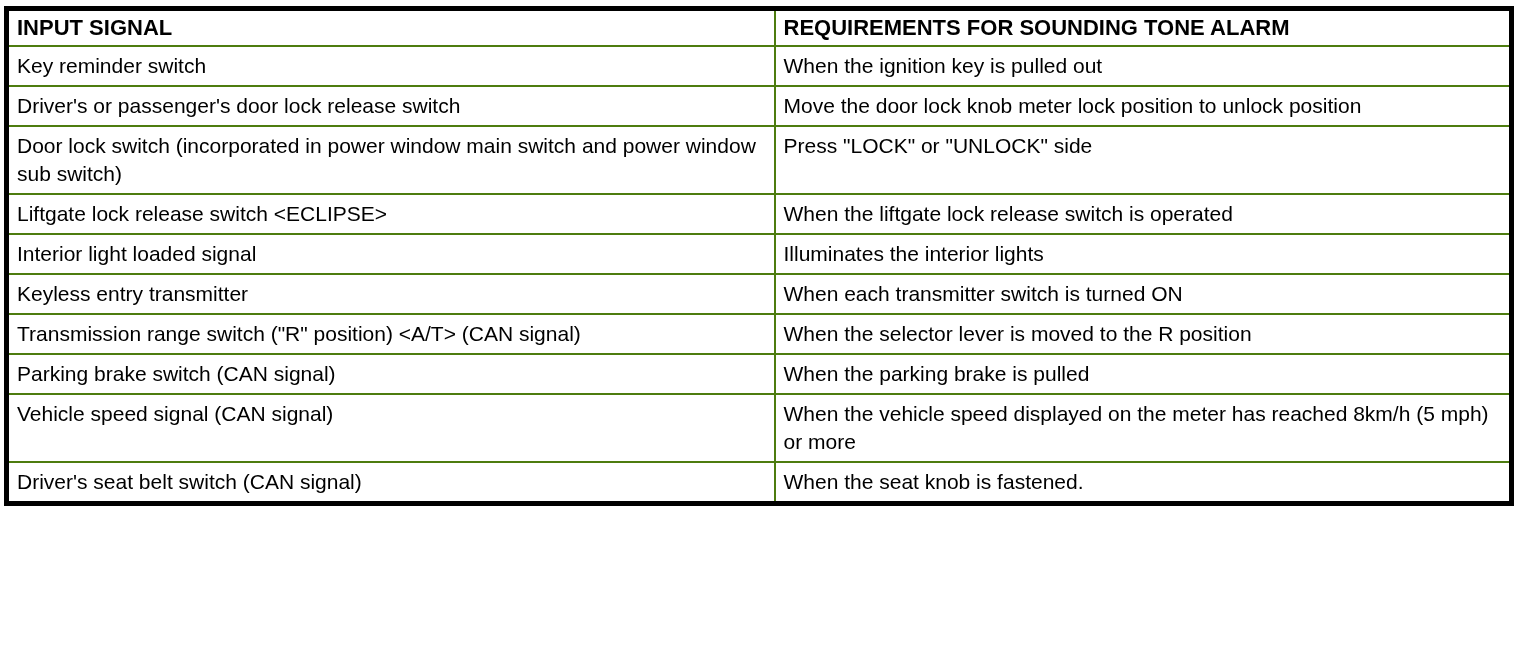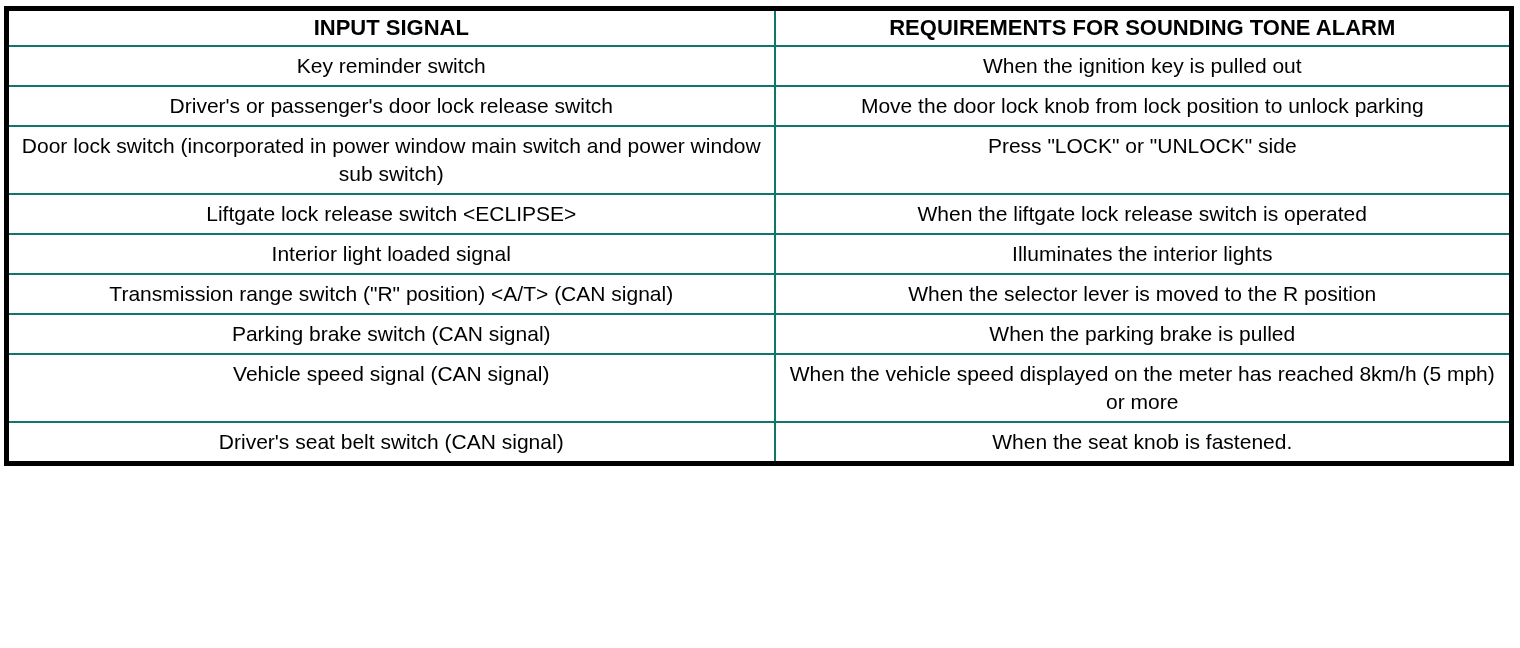--- a/index.html
+++ b/index.html
@@ -17,24 +17,24 @@
     margin: 6px 5px 0 4px;
     border: 5px solid #000000;
     font-family: "Liberation Sans", sans-serif;
     font-size: 21px;
     line-height: 28px;
     color: #000000;
     background: #ffffff;
   }
   .doc-table col.col-input { width: 768px; }
   .doc-table th, .doc-table td {
-    border: 2px solid #0f766e;
+    border: 2px solid #4d7c0f;
     padding: 5px 8px;
     vertical-align: top;
-    text-align: center;
+    text-align: left;
     word-wrap: break-word;
   }
   .doc-table th {
     font-weight: bold;
     font-size: 22px;
     padding-top: 3px;
     padding-bottom: 3px;
   }
 </style>
 </head>
@@ -51,33 +51,37 @@
       <th>REQUIREMENTS FOR SOUNDING TONE ALARM</th>
     </tr>
   </thead>
   <tbody>
     <tr>
       <td>Key reminder switch</td>
       <td>When the ignition key is pulled out</td>
     </tr>
     <tr>
       <td>Driver's or passenger's door lock release switch</td>
-      <td>Move the door lock knob from lock position to unlock parking</td>
+      <td>Move the door lock knob meter lock position to unlock position</td>
     </tr>
     <tr>
       <td>Door lock switch (incorporated in power window main switch and power window sub switch)</td>
       <td>Press "LOCK" or "UNLOCK" side</td>
     </tr>
     <tr>
       <td>Liftgate lock release switch &lt;ECLIPSE&gt;</td>
       <td>When the liftgate lock release switch is operated</td>
     </tr>
     <tr>
       <td>Interior light loaded signal</td>
       <td>Illuminates the interior lights</td>
+    </tr>
+    <tr>
+      <td>Keyless entry transmitter</td>
+      <td>When each transmitter switch is turned ON</td>
     </tr>
     <tr>
       <td>Transmission range switch ("R" position) &lt;A/T&gt; (CAN signal)</td>
       <td>When the selector lever is moved to the R position</td>
     </tr>
     <tr>
       <td>Parking brake switch (CAN signal)</td>
       <td>When the parking brake is pulled</td>
     </tr>
     <tr>

